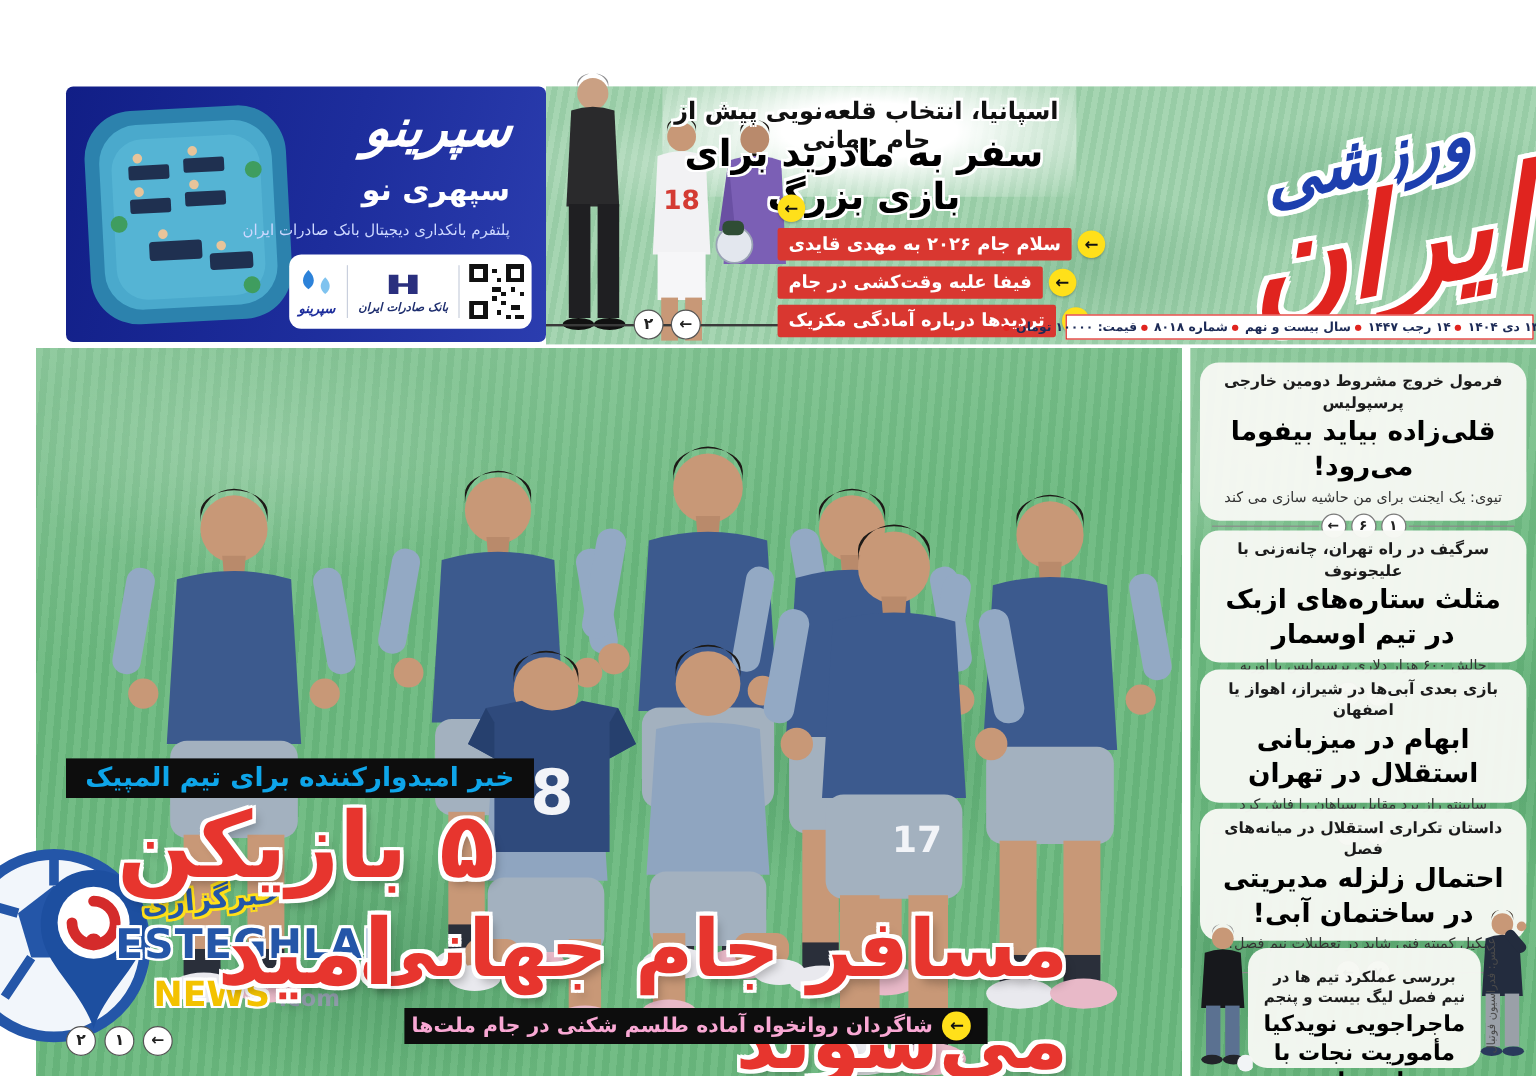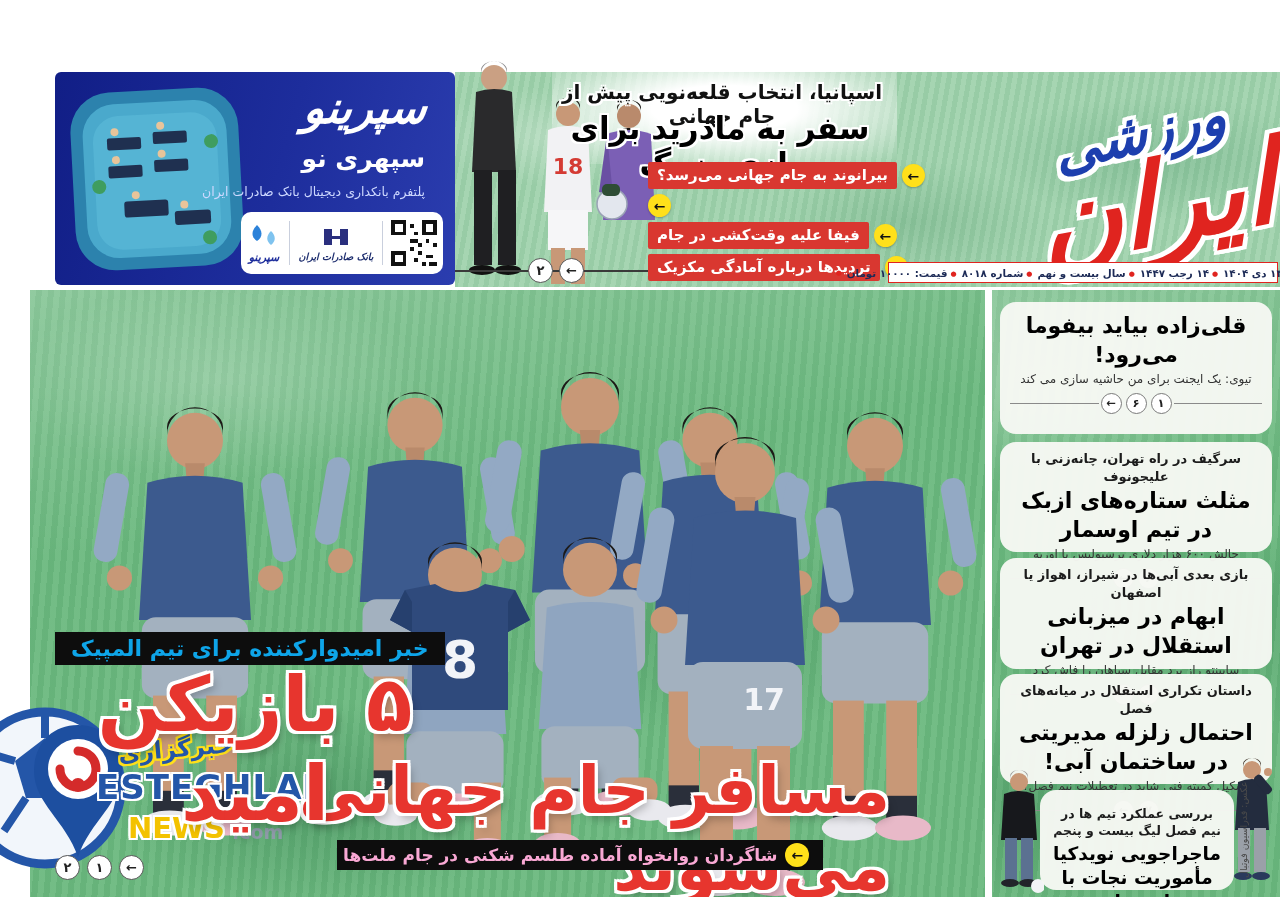--- a/index.html
+++ b/index.html
@@ -208,24 +208,24 @@
   <div class="pcirc">←</div>
   <div class="pcirc">۲</div>
 </div>
 
 <div class="abs ts-kicker ow2">اسپانیا، انتخاب قلعه‌نویی پیش از جام جهانی</div>
 <div class="abs ts-head ow2">سفر به مادرید برای بازی بزرگ</div>
 
 <div class="abs bullets">
   <div class="brow">
     <div class="bdot">←</div>
-    <div class="bstrip">بیرانوند به جام جهانی می‌رسد؟</div>
   </div>
   <div class="brow">
     <div class="bdot">←</div>
+    <div class="bstrip">سلام جام ۲۰۲۶ به مهدی قایدی</div>
   </div>
   <div class="brow">
     <div class="bdot">←</div>
     <div class="bstrip">فیفا علیه وقت‌کشی در جام</div>
   </div>
   <div class="brow">
     <div class="bdot">←</div>
     <div class="bstrip">تردیدها درباره آمادگی مکزیک</div>
   </div>
 </div>
@@ -325,20 +325,21 @@
   </svg>
   <div class="abs wm-l1 oy2">خبرگزاری</div>
   <div class="abs wm-l2 ow2">ESTEGHLAL</div>
   <div class="abs wm-l3 ow2">NEWS</div>
   <div class="abs wm-l4">.com</div>
 </div>
 
 <div class="abs rcol grass-main">
 
   <div class="panel" style="top:12px;height:132px;">
+    <div class="p-kicker">فرمول خروج مشروط دومین خارجی پرسپولیس</div>
     <div class="p-head">قلی‌زاده بیاید بیفوما می‌رود!</div>
     <div class="p-sub">تیوی: یک ایجنت برای من حاشیه سازی می کند</div>
     <div class="pager">
       <div class="ln"></div>
       <div class="pc">←</div>
       <div class="pc">۶</div>
       <div class="pc">۱</div>
       <div class="ln"></div>
     </div>
   </div>

